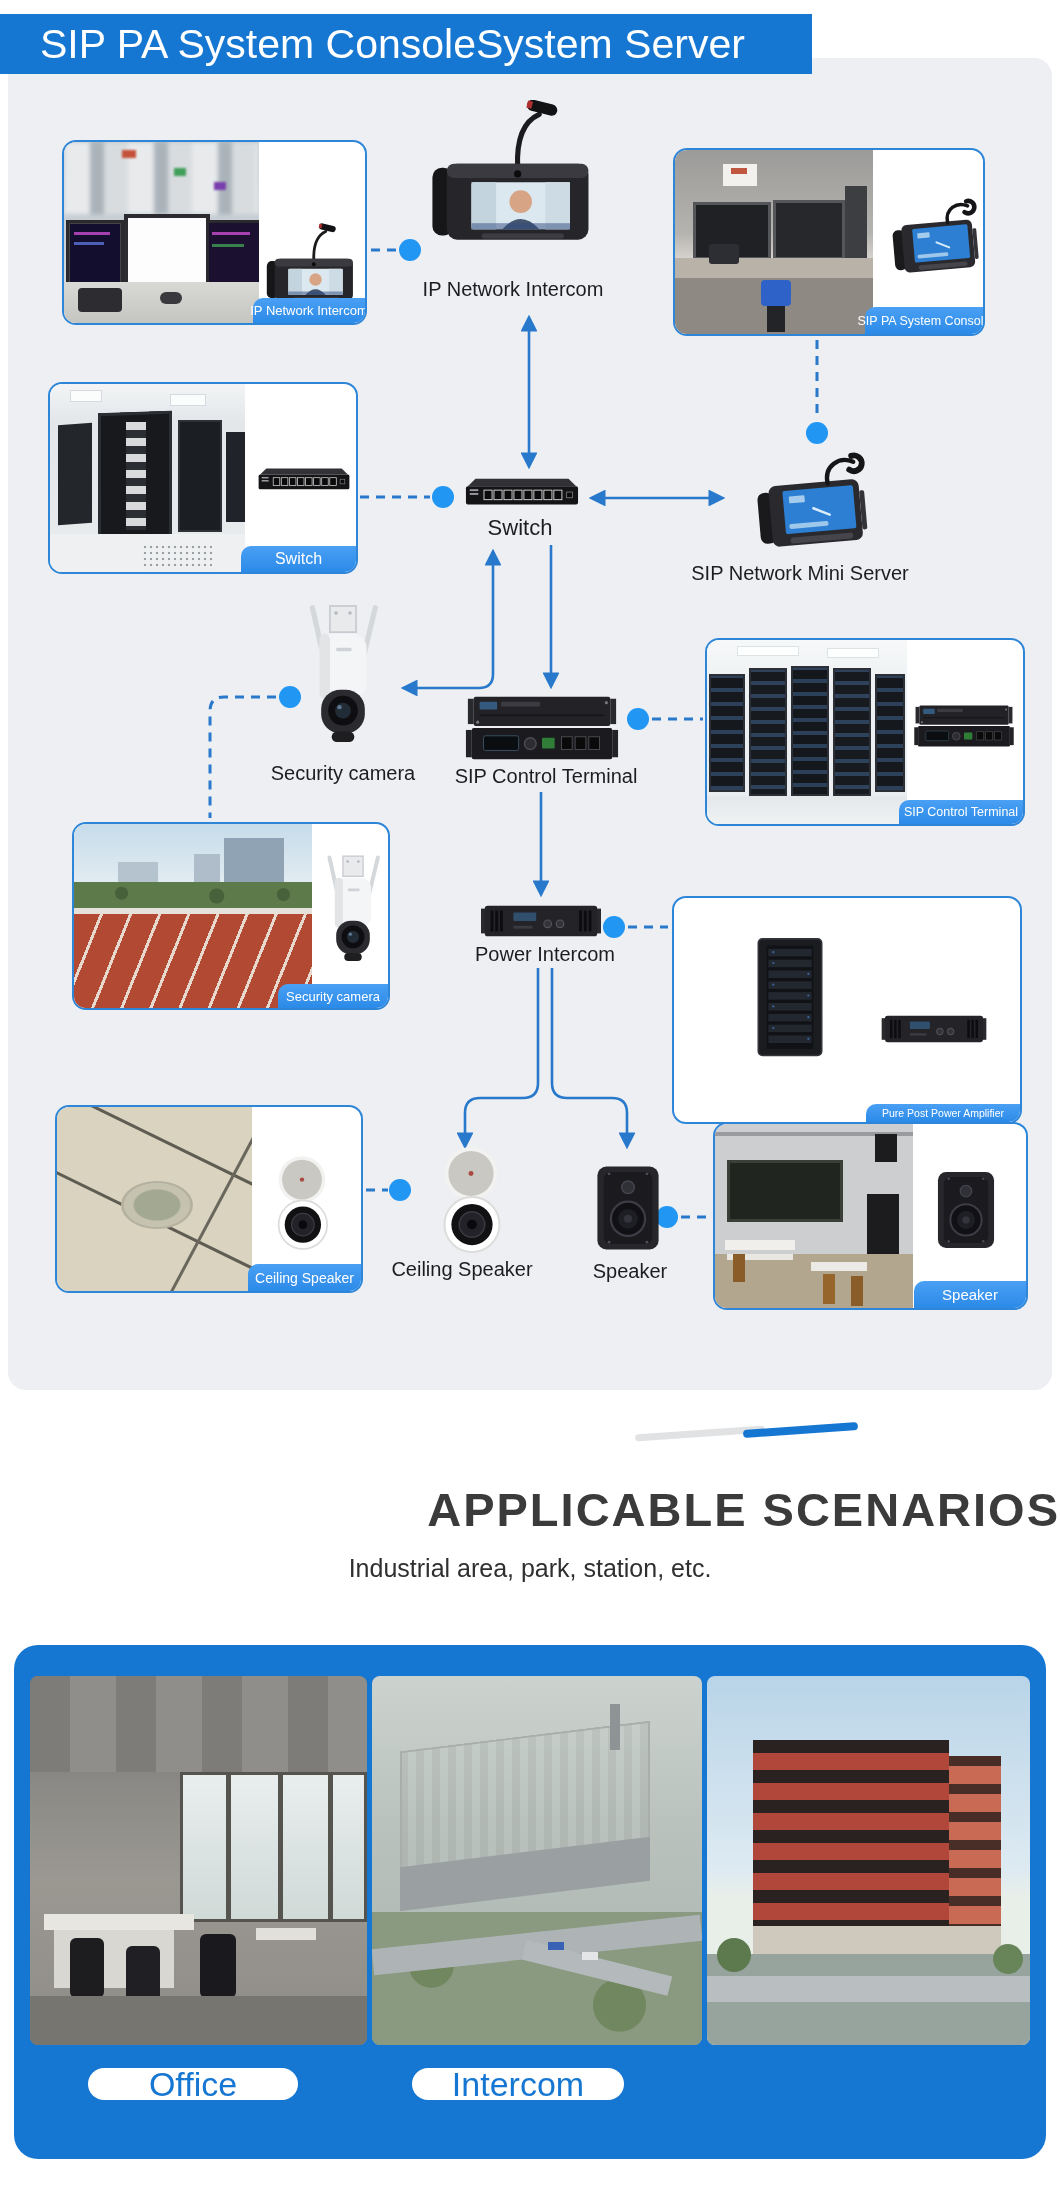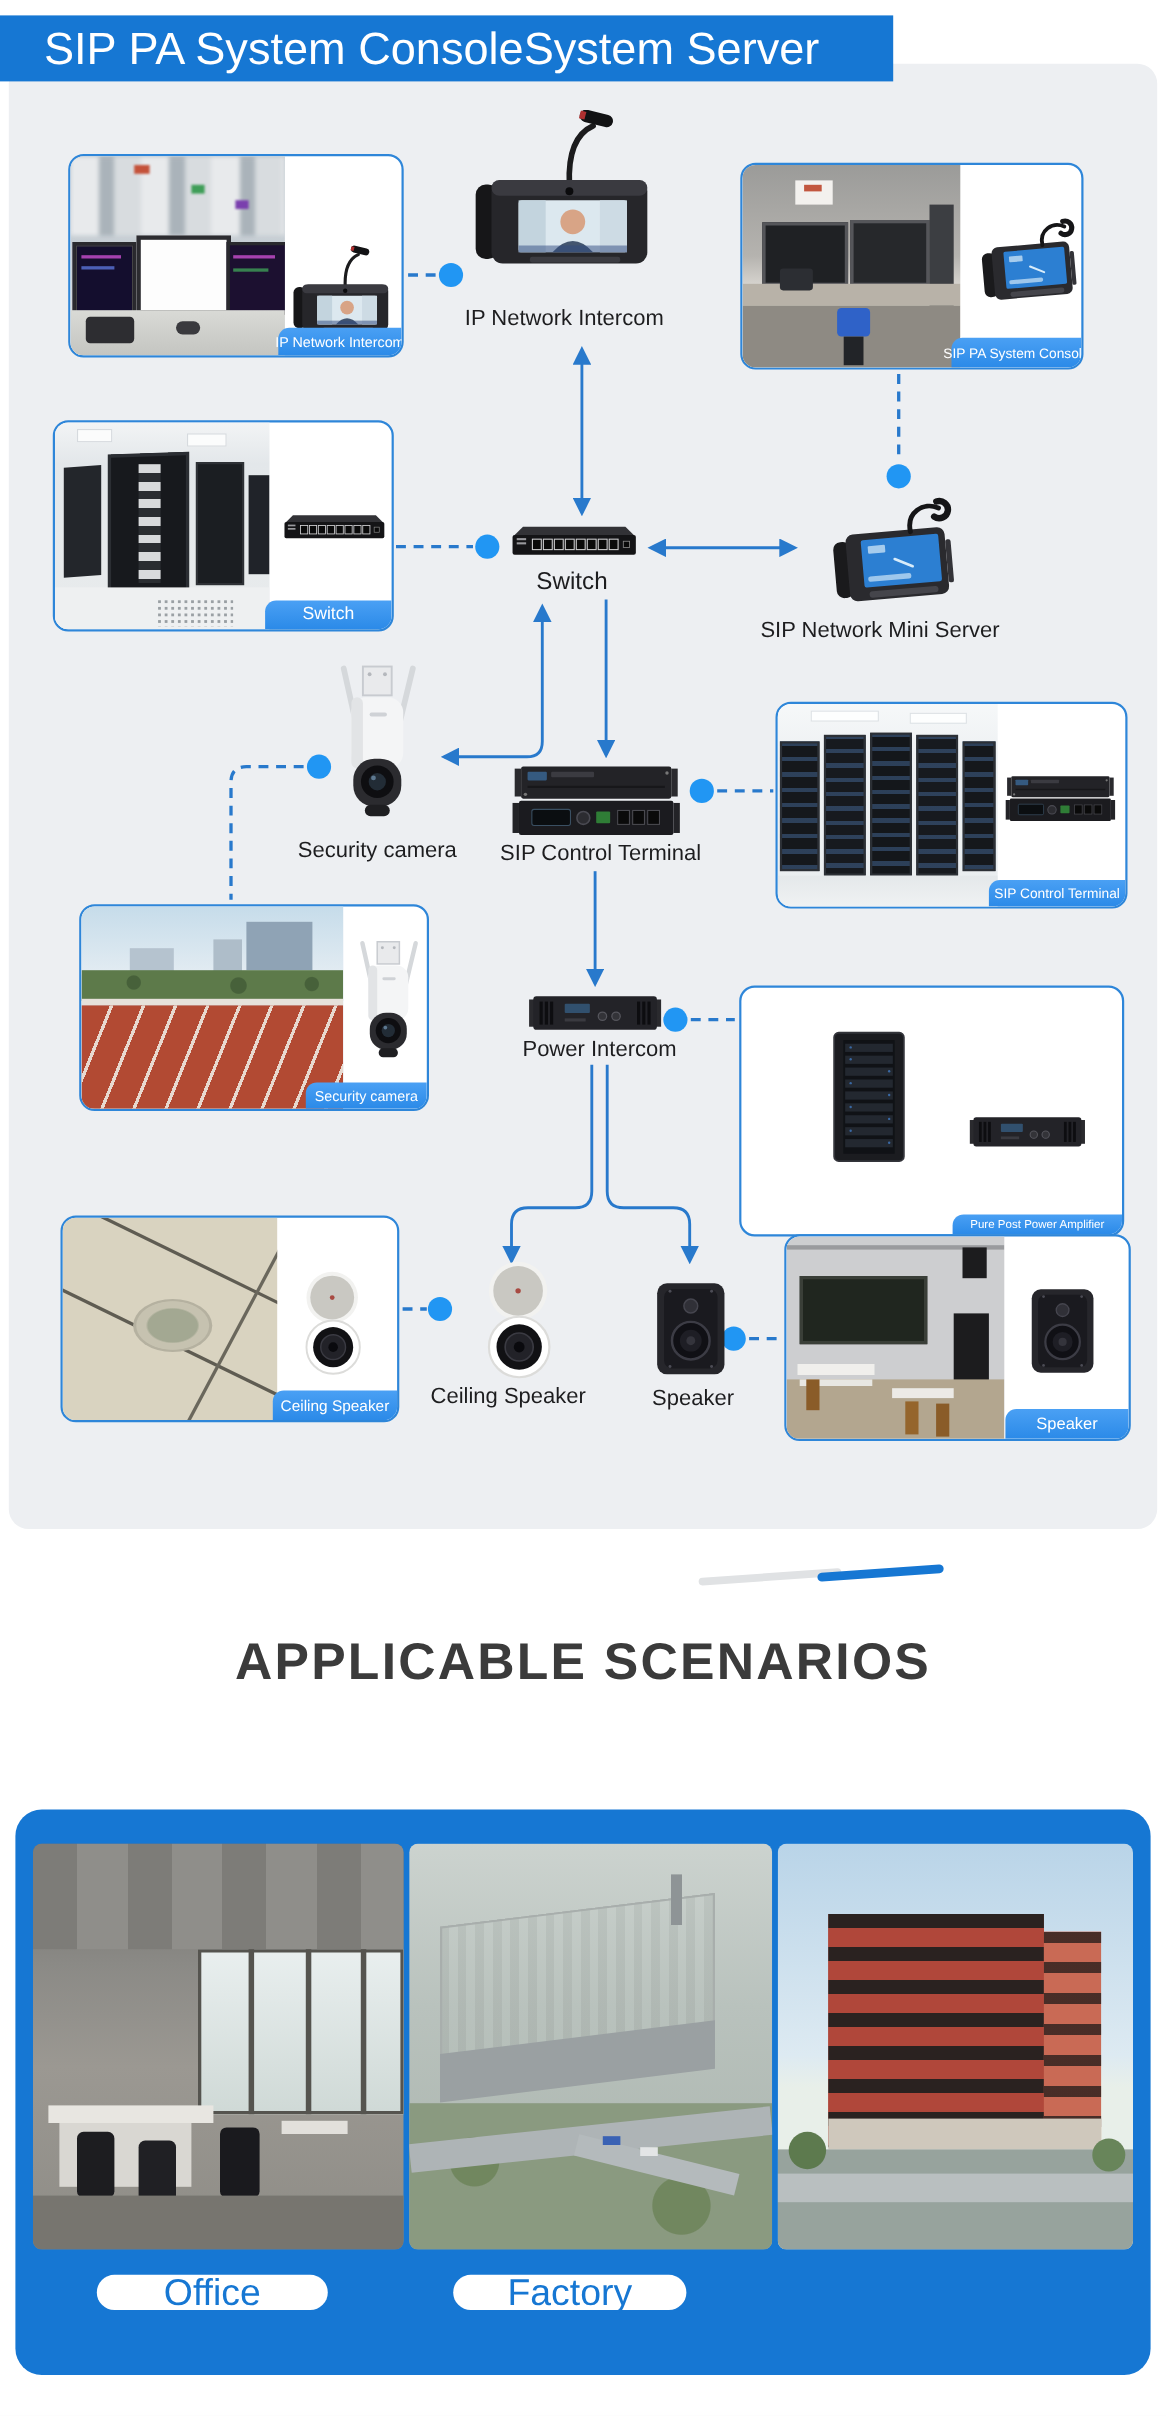--- a/index.html
+++ b/index.html
@@ -18,21 +18,21 @@
   .ph{position:absolute;left:0;top:0;bottom:0;overflow:hidden;}
   .bar{position:absolute;right:0;bottom:0;display:flex;align-items:center;justify-content:center;
        background:linear-gradient(180deg,#4aa0f4,#2b8ae8);color:#fff;white-space:nowrap;
        border-radius:10px 0 10px 0;z-index:4;}
   .dev{position:absolute;z-index:3;}
   .nlabel{position:absolute;text-align:center;color:#1d1d1f;font-size:20px;z-index:3;}
   .lines{position:absolute;left:0;top:0;z-index:2;pointer-events:none;}
   .decor{position:absolute;}
   
   .divider{position:absolute;z-index:2;}
-  .heading{position:absolute;left:0;top:1482px;width:1060px;text-align:center;
+  .heading{position:absolute;left:0;top:1482px;width:1060px;text-align:right;
            font-size:47px;font-weight:bold;letter-spacing:2px;color:#3b3b3b;}
   .subtitle{position:absolute;left:0;top:1552px;width:1060px;text-align:center;
             font-size:25px;color:#2f2f2f;line-height:1.3;}
   .scenarios{position:absolute;left:14px;top:1645px;width:1032px;height:514px;
              background:#1677d3;border-radius:24px;z-index:2;}
   .scen-photo{position:absolute;top:31px;height:369px;border-radius:8px;overflow:hidden;}
   .pill{position:absolute;top:423px;height:32px;background:#ffffff;border-radius:26px;
         display:flex;align-items:center;justify-content:center;color:#1677d3;font-size:34px;}
 </style>
 </head>
@@ -434,20 +434,21 @@
   </svg>
 
   <div class="divider" style="left:635px;top:1424px;width:230px;height:20px">
     <div style="position:absolute;left:0;top:6px;width:130px;height:7px;border-radius:4px;background:#e0e2e4;transform:rotate(-4deg)"></div>
     <div style="position:absolute;left:108px;top:2px;width:115px;height:8px;border-radius:4px;background:#1677d3;transform:rotate(-4deg)"></div>
   </div>
 
   <div class="heading">APPLICABLE SCENARIOS</div>
 
   <div class="subtitle">
+    <div>Industrial area, park, station, etc.</div>
   </div>
 
   <div class="scenarios">
 
     <div class="scen-photo" style="left:16px;width:337px">
       <div class="decor" style="left:0;top:0;width:337px;height:369px;background:linear-gradient(180deg,#6f6e6a 0%,#8b8a86 30%,#9b9892 55%,#8e8c86 100%)"></div>
       <div class="decor" style="left:0;top:0;width:337px;height:96px;background:repeating-linear-gradient(90deg,#7d7c78 0 40px,#8f8e8a 40px 86px)"></div>
       <div class="decor" style="left:150px;top:96px;width:187px;height:150px;background:linear-gradient(180deg,#e9efef,#cfd9d6);box-shadow:inset 0 0 0 3px #55544f"></div>
       <div class="decor" style="left:196px;top:96px;width:5px;height:150px;background:#55544f"></div>
       <div class="decor" style="left:248px;top:96px;width:5px;height:150px;background:#55544f"></div>
@@ -482,16 +483,16 @@
       <div class="decor" style="left:242px;top:80px;width:52px;height:196px;background:#c96a55;
            background-image:repeating-linear-gradient(180deg,rgba(40,30,28,.8) 0 10px,transparent 10px 28px)"></div>
       <div class="decor" style="left:46px;top:250px;width:248px;height:28px;background:#cfc8bc"></div>
       <div class="decor" style="left:0;top:278px;width:323px;height:91px;background:#97a39d"></div>
       <div class="decor" style="left:0;top:300px;width:323px;height:26px;background:#b9bfc0"></div>
       <div class="decor" style="left:10px;top:262px;width:34px;height:34px;border-radius:50%;background:#5d7a4e"></div>
       <div class="decor" style="left:286px;top:268px;width:30px;height:30px;border-radius:50%;background:#68855a"></div>
     </div>
 
     <div class="pill" style="left:74px;width:210px">Office</div>
-    <div class="pill" style="left:398px;width:212px">Factory</div>
+    <div class="pill" style="left:398px;width:212px">Intercom</div>
   </div>
 
 </div>
 
 </body></html>

